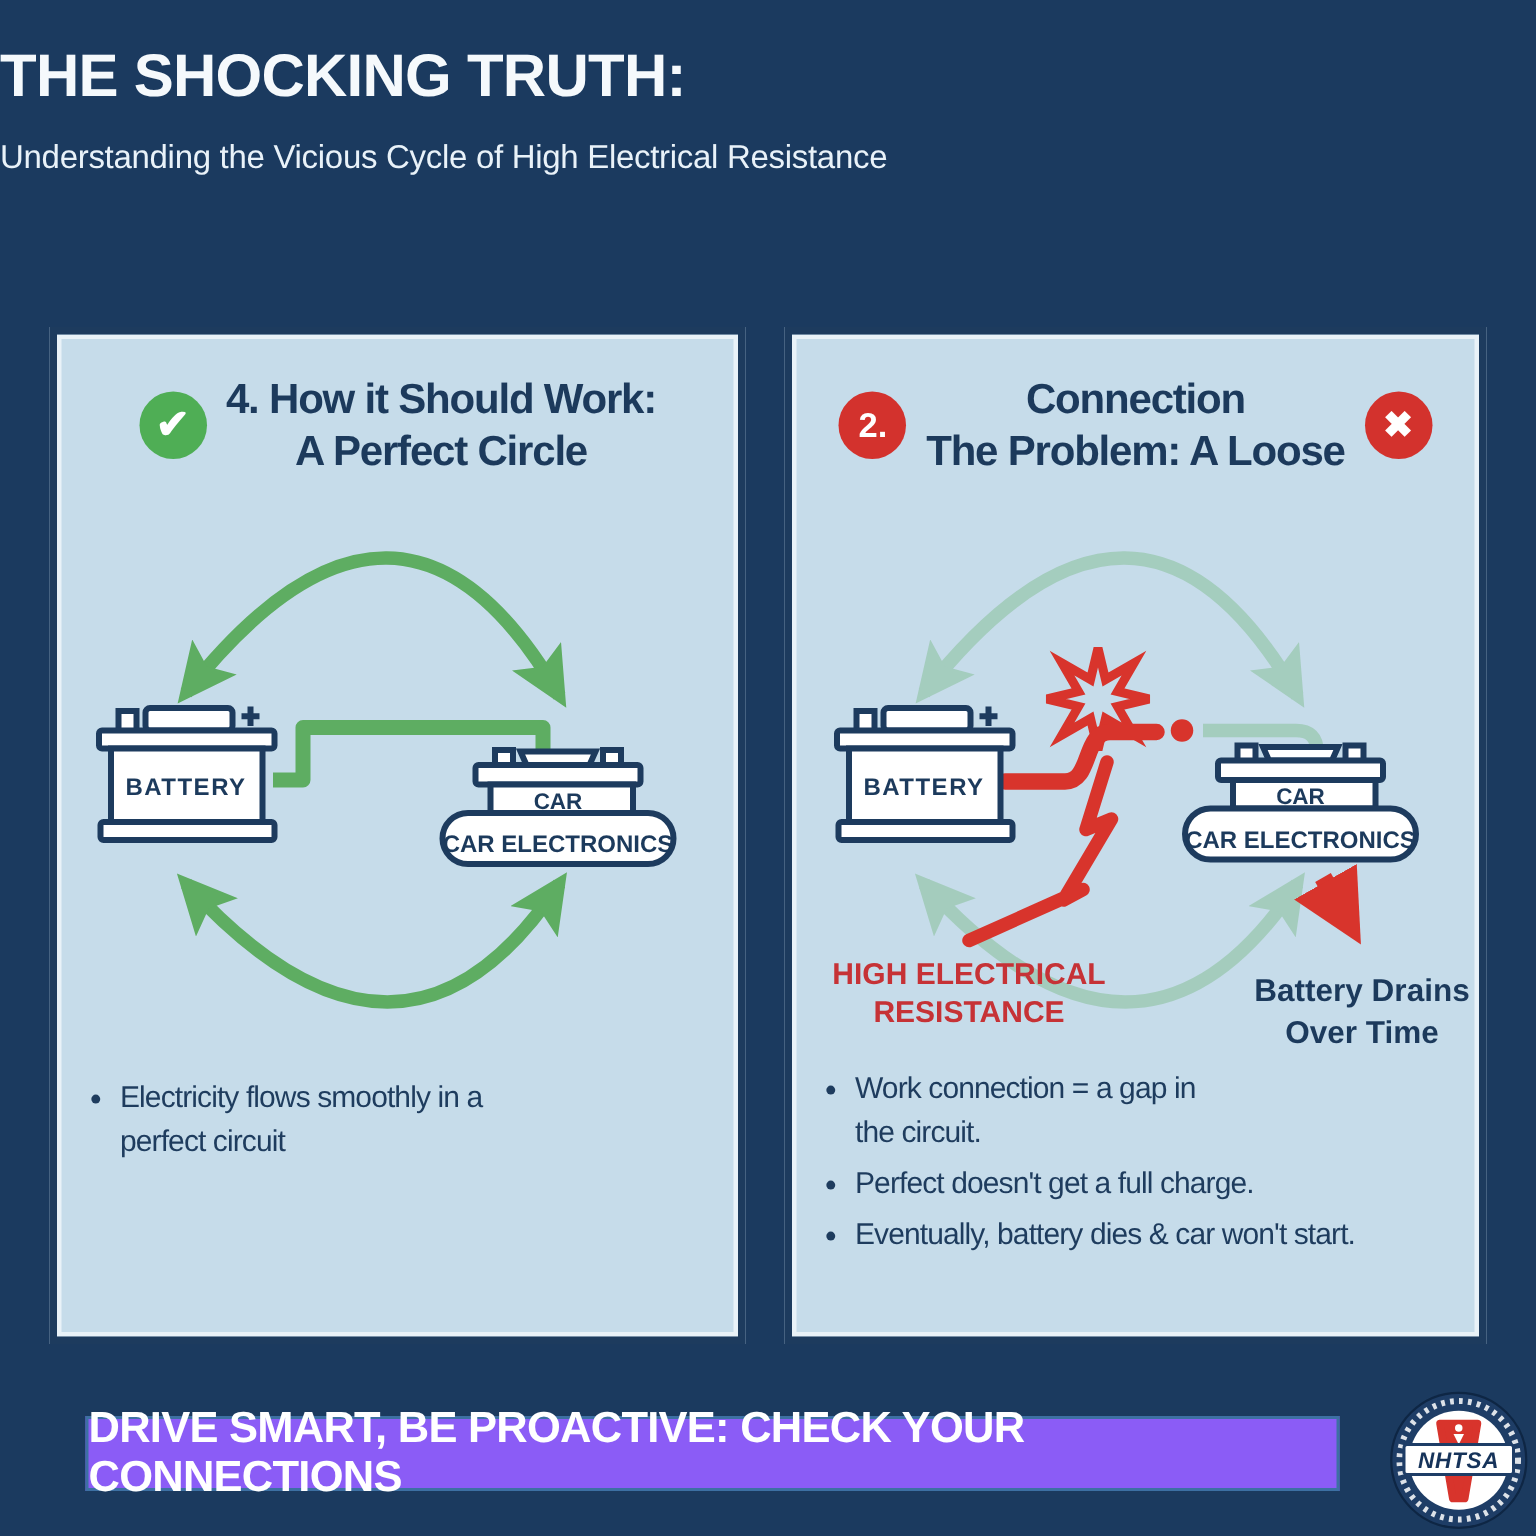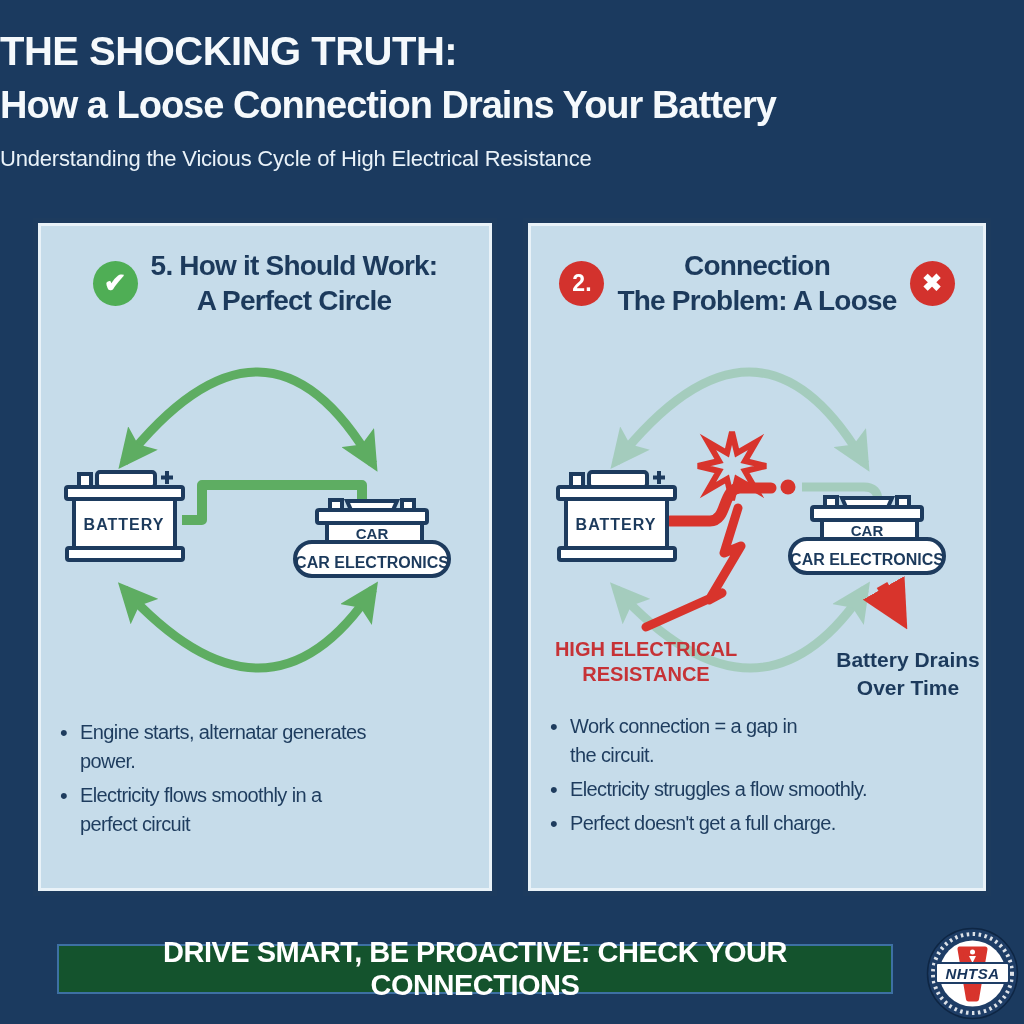--- a/index.html
+++ b/index.html
@@ -33,42 +33,41 @@
   .bullets{list-style:none;margin:10px 0 0 0;padding:0 6px 0 20px;}
   .bullets li{
     position:relative;padding-left:22px;margin-bottom:5px;
     font-size:20px;letter-spacing:-0.6px;line-height:1.45;color:#1e3c5e;
     white-space:pre-line;
   }
   .bullets li::before{content:"\2022";position:absolute;left:2px;top:-1px;font-size:22px;color:#1e3c5e;}
   
   .banner{
     position:absolute;left:57px;top:944px;width:836px;height:50px;
-    background:#14532d;border:2px solid #3d70a3;box-sizing:border-box;
+    background:#8b5cf6;border:2px solid #3d70a3;box-sizing:border-box;
     display:flex;align-items:center;justify-content:center;
-    color:#ffffff;font-size:29px;font-weight:bold;letter-spacing:-0.5px;text-align:center;
+    color:#ffffff;font-size:29px;font-weight:bold;letter-spacing:-0.5px;
   }
   .nhtsa{position:absolute;left:925px;top:926px;}
 </style>
 </head>
 <body>
 
 <div class="poster">
 
   <div class="header">
     <div class="title1">THE SHOCKING TRUTH:</div>
-    <div class="title2">How a Loose Connection Drains Your Battery</div>
     <div class="subtitle">Understanding the Vicious Cycle of High Electrical Resistance</div>
   </div>
 
   <div class="panel good">
     <div class="panel-header">
       <div class="badge check">✔</div>
       <div class="panel-title">
-        <span>5. How it Should Work:</span>
+        <span>4. How it Should Work:</span>
         <span>A Perfect Circle</span>
       </div>
     </div>
 
     <svg class="diagram" width="450" height="345" viewBox="0 0 450 345">
       <defs>
         <marker id="agA" markerWidth="4.6" markerHeight="4.2" refX="3.4" refY="2.1" orient="auto-start-reverse" markerUnits="strokeWidth">
           <path d="M0,0 L4.4,2.1 L0,4.2 L0.9,2.1 Z" fill="#5ead62"></path>
         </marker>
         <marker id="agB" markerWidth="4.6" markerHeight="4.2" refX="3.4" refY="2.1" orient="auto" markerUnits="strokeWidth">
@@ -99,22 +98,20 @@
         <rect x="107" y="0" width="12" height="11" stroke-width="4"></rect>
         <rect x="22" y="10" width="110" height="13" rx="2" stroke-width="4"></rect>
         <rect x="32" y="23" width="95" height="19" stroke-width="4"></rect>
         <rect x="0" y="42" width="154" height="34" rx="17" stroke-width="4"></rect>
         <text x="77" y="39" text-anchor="middle" fill="#1c3a5c" stroke="none" font-size="15" font-weight="bold">CAR</text>
         <text x="77" y="68" text-anchor="middle" fill="#1c3a5c" stroke="none" font-size="16" font-weight="bold">CAR ELECTRONICS</text>
       </g>
     </svg>
 
     <ul class="bullets">
-      <li>Engine starts, alternatar generates
-power.</li>
       <li>Electricity flows smoothly in a
 perfect circuit</li>
     </ul>
   </div>
 
   <div class="panel problem">
     <div class="panel-header">
       <div class="badge num">2.</div>
       <div class="panel-title">
         <span>Connection</span>
@@ -178,22 +175,22 @@
       </g>
       <g fill="#1c3a5c" font-size="21" font-weight="bold" text-anchor="middle">
         <text x="376" y="304">Battery Drains</text>
         <text x="376" y="332">Over Time</text>
       </g>
     </svg>
 
     <ul class="bullets" style="margin-top:4px;">
       <li>Work connection = a gap in
 the circuit.</li>
-      <li>Electricity struggles a flow smoothly.</li>
       <li>Perfect doesn't get a full charge.</li>
+      <li>Eventually, battery dies &amp; car won't start.</li>
     </ul>
   </div>
 
   <div class="banner">
     <span>DRIVE SMART, BE PROACTIVE: CHECK YOUR CONNECTIONS</span>
   </div>
 
   <svg class="nhtsa" width="95" height="95" viewBox="0 0 95 95">
     <circle cx="47.5" cy="47.5" r="45" fill="#1e3d66" stroke="#0e2644" stroke-width="1.5"></circle>
     <circle cx="47.5" cy="47.5" r="33" fill="#ffffff"></circle>

